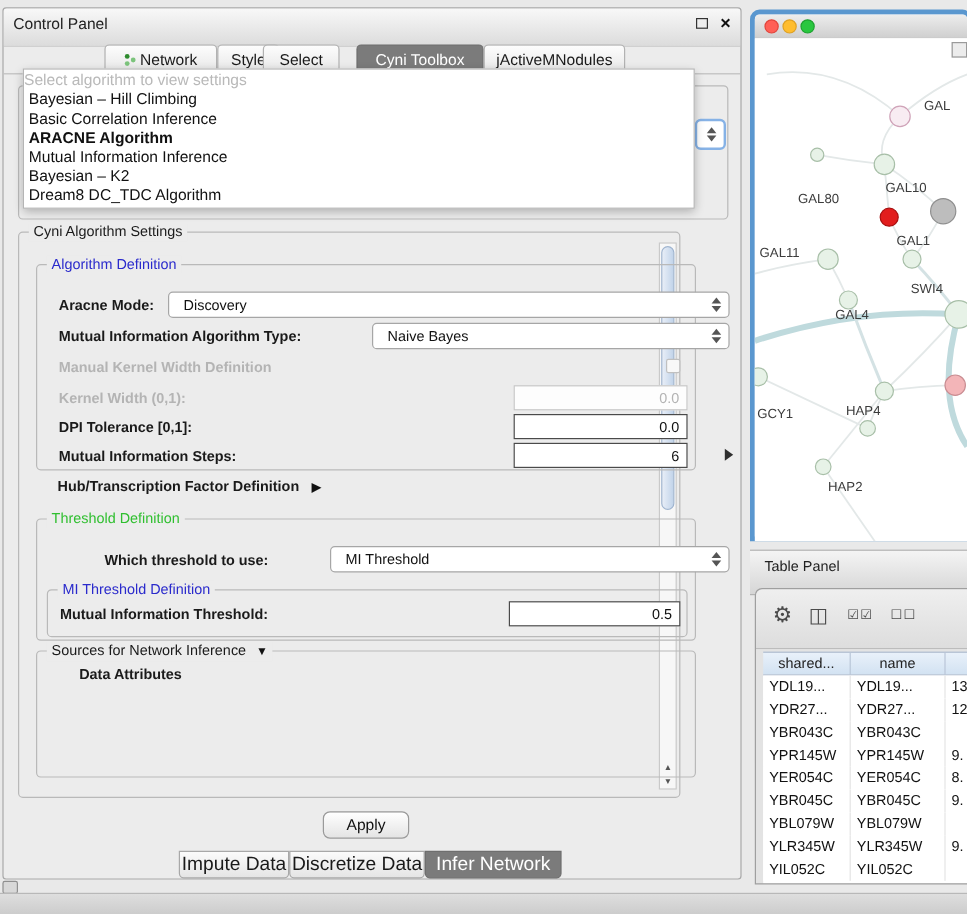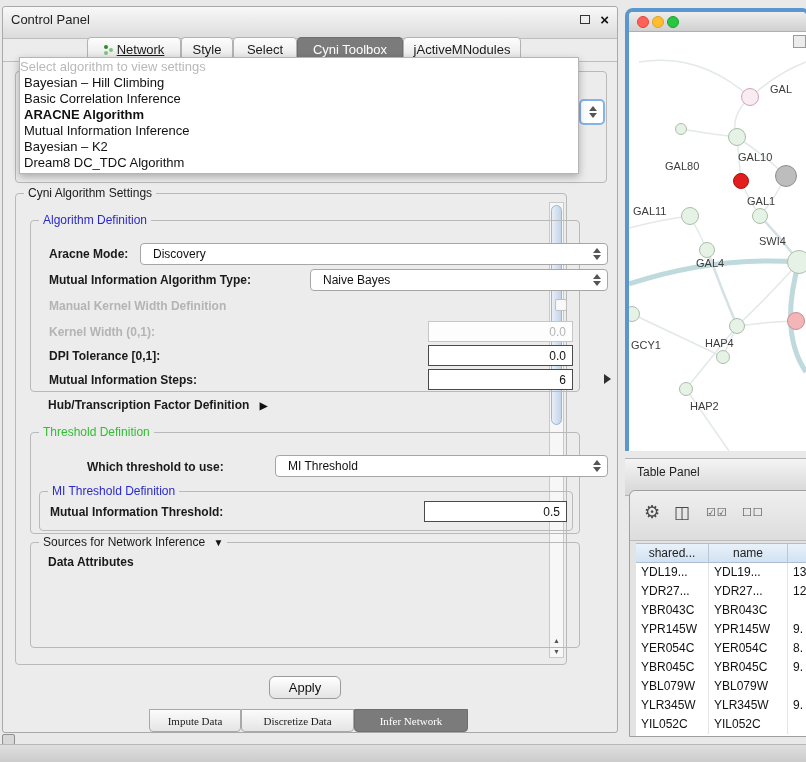--- a/index.html
+++ b/index.html
@@ -79,22 +79,22 @@
   .attr-item.partial{height:10px;}
   .list-scroll{position:absolute;right:0;top:0;width:14px;height:100%;background:#ececec;border-left:1px solid #c9c9c9;}
   .list-thumb{position:absolute;left:1px;top:1px;width:10px;height:36px;background:#f7f7f7;
       border:1px solid #b5b5b5;border-radius:5px;}
 
   .apply-btn{position:absolute;left:266px;top:669px;width:72px;height:23px;
       background:linear-gradient(#ffffff,#e4e4e4);border:1px solid #9a9a9a;border-radius:6px;
       font-size:13px;font-family:"Liberation Sans",sans-serif;color:#111;text-align:center;line-height:20px;}
 
   .bottom-tabs{position:absolute;left:0;top:702px;width:100%;height:24px;}
-  .btab{position:absolute;top:0;height:23px;line-height:22px;text-align:center;font-size:11px;
-      background:linear-gradient(#fbfbfb,#e5e5e5);border:1px solid #a8a8a8;border-radius:0 0 4px 4px;color:#1a1a1a;font-family:Liberation Serif, serif;}
+  .btab{position:absolute;top:0;height:23px;line-height:22px;text-align:center;font-size:16px;
+      background:linear-gradient(#fbfbfb,#e5e5e5);border:1px solid #a8a8a8;border-radius:0 0 4px 4px;color:#1a1a1a;}
   .btab.active{background:#7b7b7b;color:#fff;border-color:#6e6e6e;}
 
   .collapse-arrow{position:absolute;left:601px;top:367px;width:0;height:0;
       border-top:5px solid transparent;border-bottom:5px solid transparent;border-left:7px solid #2f2f2f;}
 
   
   .net-window{position:absolute;left:625px;top:8px;width:185px;height:443px;
       border:4px solid #5a97cf;border-radius:8px 8px 0 0;background:#fff;}
   .net-titlebar{position:absolute;left:0;top:0;width:100%;height:20px;
       background:linear-gradient(#ededed,#d0d0d0);border-bottom:1px solid #b0b0b0;border-radius:4px 4px 0 0;}
@@ -151,23 +151,23 @@
 
   <div class="control-panel">
 
     <div class="cp-titlebar">
       <span class="cp-title">Control Panel</span>
       <span class="cp-float"></span>
       <span class="cp-close">×</span>
     </div>
 
     <div class="tabs-row">
-      <div class="tab" style="left:84px;width:94px;text-decoration:underline;"><span class="net-icon"></span><span>Network</span></div>
+      <div class="tab" style="left:84px;width:94px;"><span class="net-icon"></span><span>Network</span></div>
       <div class="tab" style="left:178px;width:52px;"><span>Style</span></div>
-      <div class="tab" style="left:230px;width:64px;"><span>Select</span></div>
+      <div class="tab" style="left:216px;width:64px;"><span>Select</span></div>
       <div class="tab active" style="left:294px;width:106px;"><span>Cyni Toolbox</span></div>
       <div class="tab" style="left:400px;width:118px;"><span>jActiveMNodules</span></div>
     </div>
     <div class="tabs-underline"></div>
 
     <div class="remnant-box"></div>
     <div class="remnant-combo">
       <span class="combo-arrows"></span>
     </div>
 
@@ -240,21 +240,21 @@
           <input class="tinput" style="left: 384px; top: 9px; width: 143px;" value="0.5">
         </div>
       </div>
 
       <div class="group" style="left:14px;top:348px;width:550px;height:106px;">
         <span class="gtitle">
           <span>Sources for Network Inference</span>
           <span class="arrow-glyph" style="margin-left:5px;">▼</span>
         </span>
 
-        <span class="lbl" style="left:0;top:12px;padding-left:17px;">Data Attributes</span>
+        <span class="lbl" style="left:18px;top:12px;padding-left:17px;">Data Attributes</span>
 
       </div>
     </div>
 
     <button class="apply-btn">Apply</button>
 
     <div class="bottom-tabs">
       <div class="btab" style="left:146px;width:92px;"><span>Impute Data</span></div>
       <div class="btab" style="left:238px;width:113px;"><span>Discretize Data</span></div>
       <div class="btab active" style="left:351px;width:114px;"><span>Infer Network</span></div>

